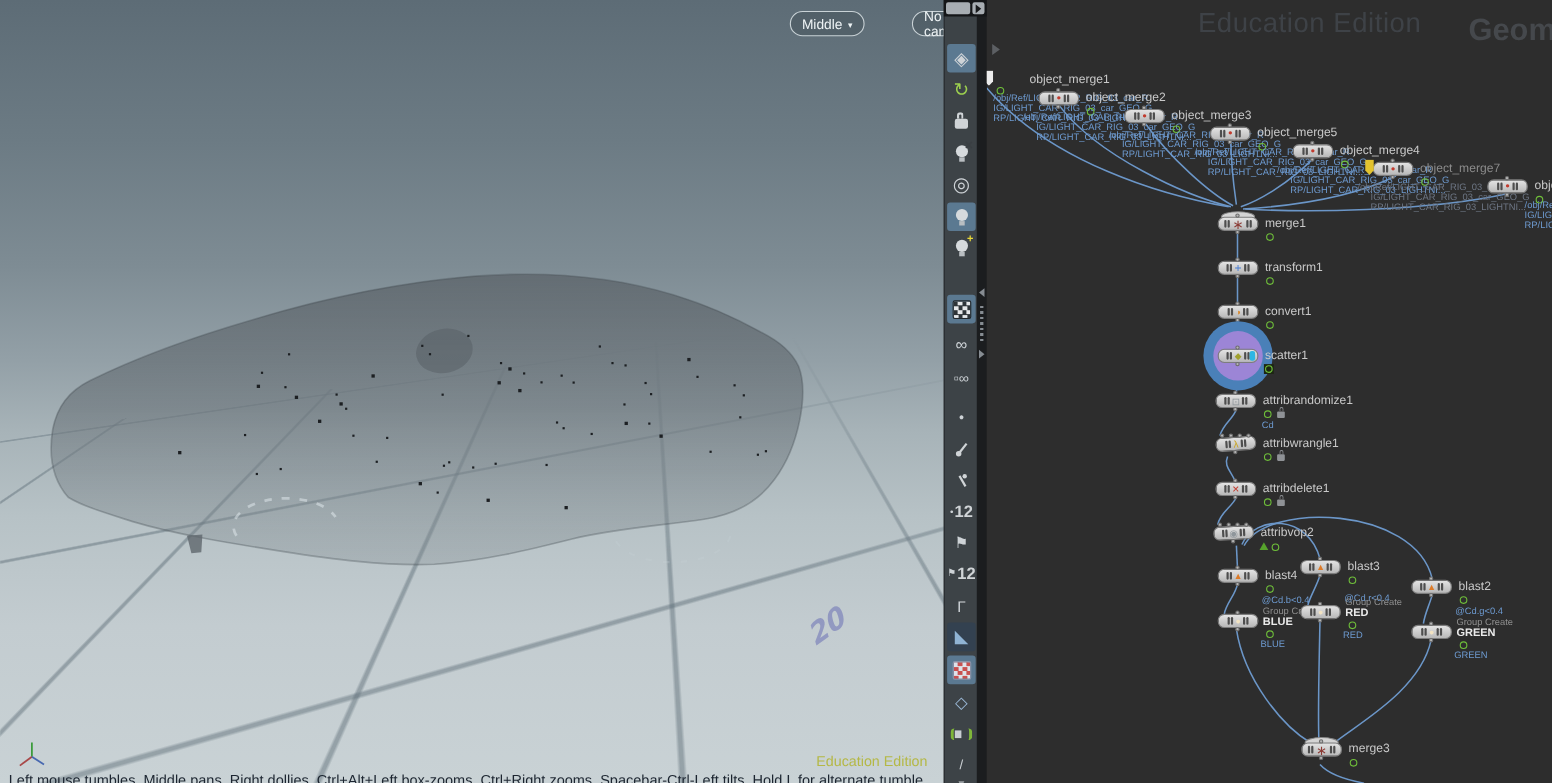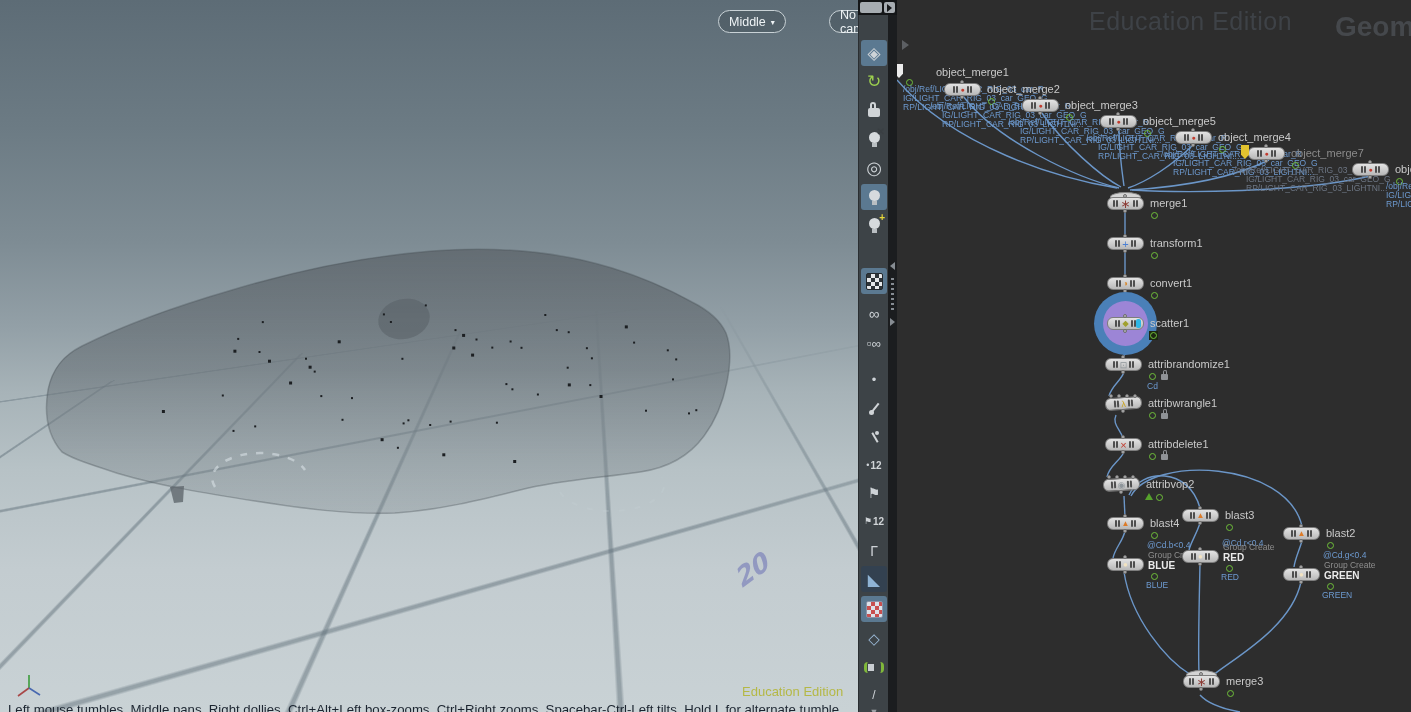--- a/index.html
+++ b/index.html
@@ -59,21 +59,21 @@
   .i-probe{position:relative;width:14px;height:14px;}
   .i-probe::before{content:"";position:absolute;left:7px;top:0;width:2px;height:12px;
     background:#d0d4d7;transform:rotate(38deg);}
   .i-probe::after{content:"";position:absolute;left:2px;bottom:1px;width:5px;height:5px;
     border-radius:50%;background:#d0d4d7;}
   .i-pin{position:relative;width:14px;height:14px;}
   .i-pin::before{content:"";position:absolute;left:7px;top:2px;width:1.6px;height:11px;
     background:#d0d4d7;transform:rotate(-30deg);}
   .i-pin::after{content:"";position:absolute;right:2px;top:1px;width:4px;height:4px;
     border-radius:50%;background:#d0d4d7;}
-  .i-num{font-size:10px;font-weight:bold;color:#d0d4d7;}
+  .i-num{font-size:15px;font-weight:bold;color:#d0d4d7;}
 
   
   .divider{position:absolute;left:888px;top:0;width:9px;height:712px;background:#1b1d1f;}
   .dv-arrow-l{position:absolute;left:890px;top:262px;width:0;height:0;border-top:4px solid transparent;
     border-bottom:4px solid transparent;border-right:5px solid #868c92;}
   .dv-dots{position:absolute;left:891px;top:276px;width:3px;height:34px;
     background:repeating-linear-gradient(0deg,#868c92 0 2px,transparent 2px 5px);}
   .dv-arrow-r{position:absolute;left:890px;top:318px;width:0;height:0;border-top:4px solid transparent;
     border-bottom:4px solid transparent;border-left:5px solid #868c92;}
 

